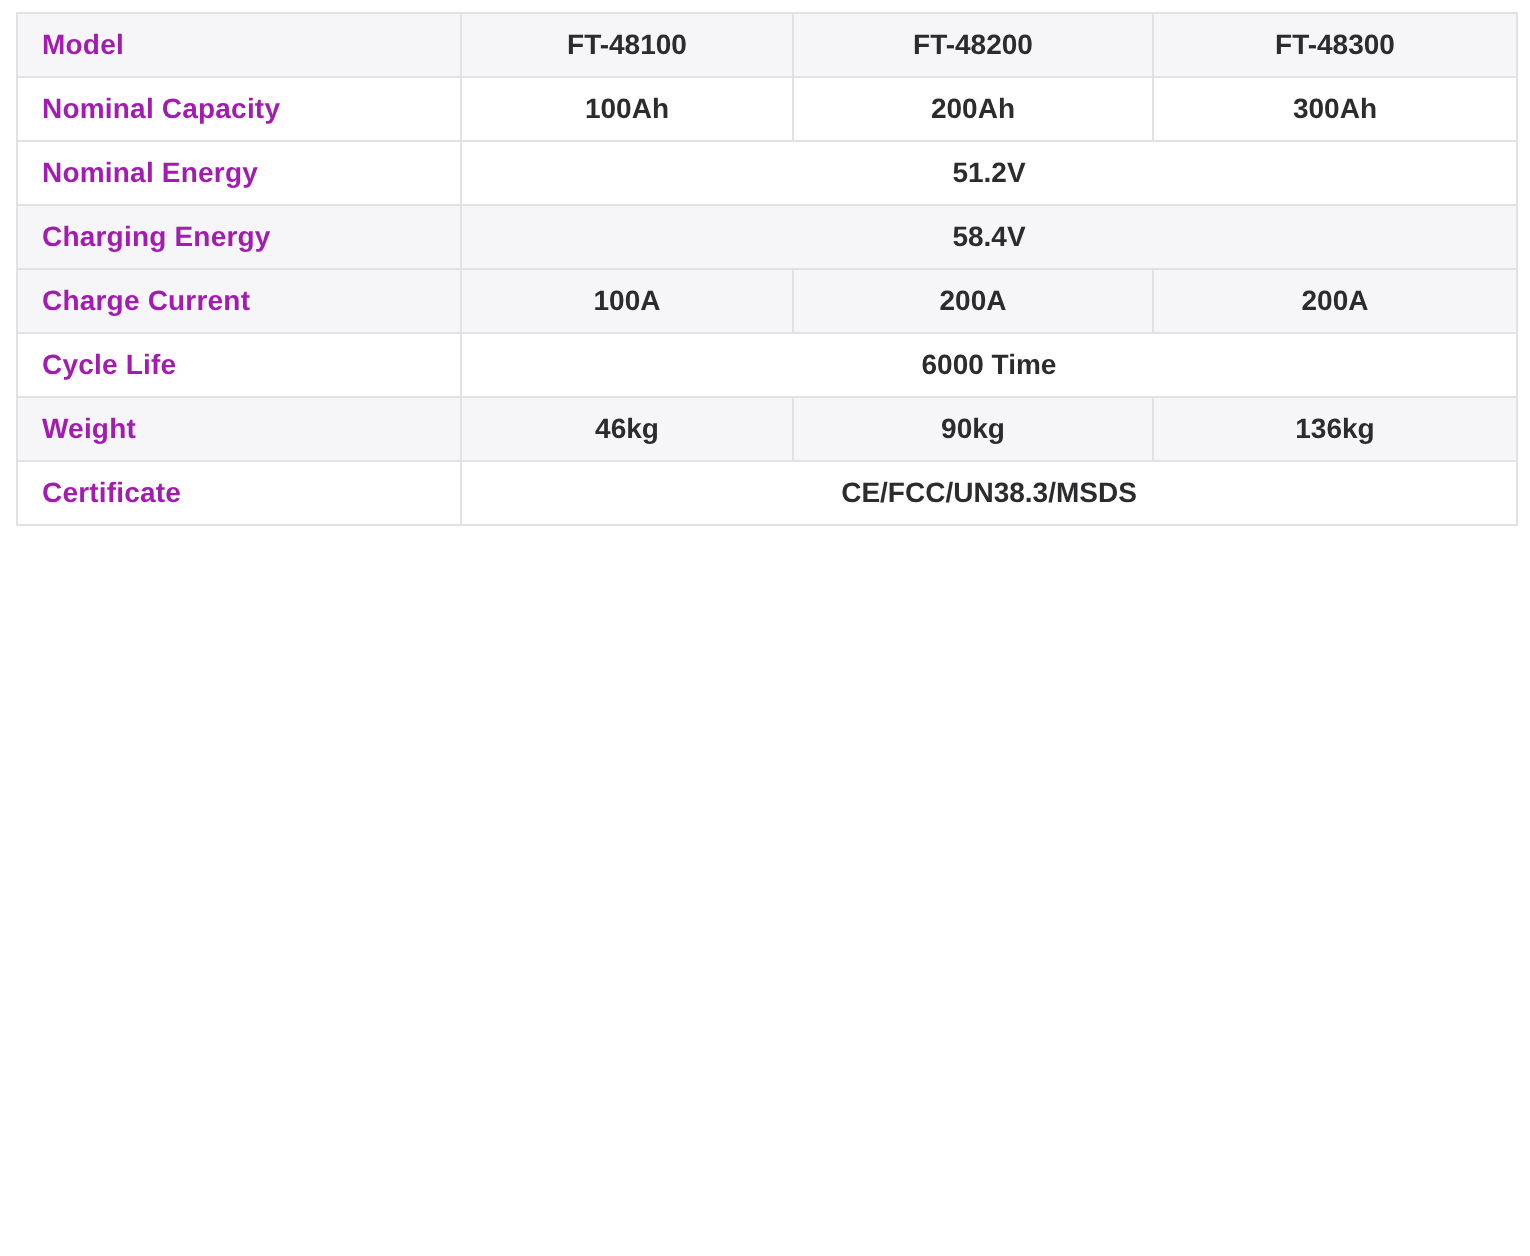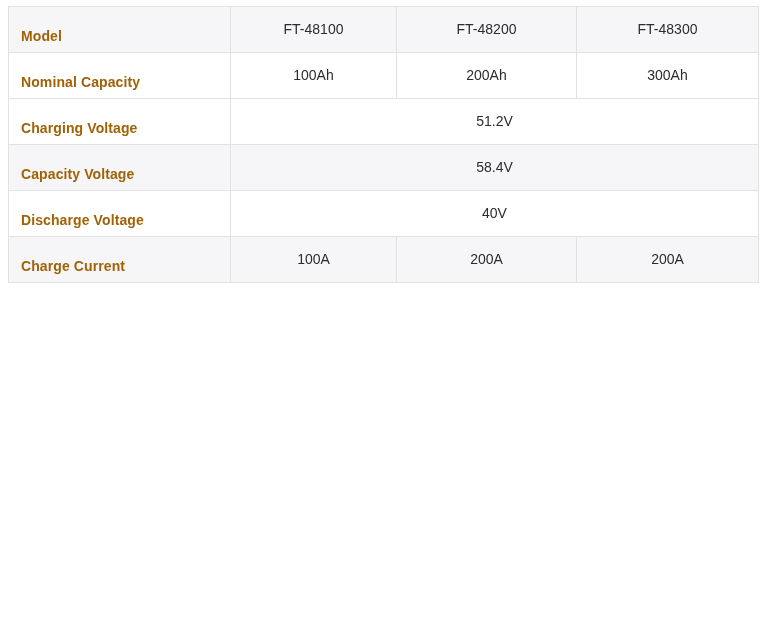--- a/index.html
+++ b/index.html
@@ -19,27 +19,27 @@
   table.spec td {
     border: 1px solid #e2e2e5;
     height: 32px;
     font-size: 14px;
     line-height: 19px;
     vertical-align: middle;
     background-clip: padding-box;
   }
   td.label-cell {
     font-weight: 700;
-    color: #a16207;
+    color: #a21caf;
     text-align: left;
-    padding: 20px 10px 6px 12px;
+    padding: 6px 10px 6px 12px;
     letter-spacing: 0.1px;
   }
   td.value-cell {
-    font-weight: 400;
+    font-weight: 700;
     color: #2c2c2e;
     text-align: center;
     padding: 6px 10px;
   }
   tr.shaded td { background-color: #f6f6f8; }
   tr.plain  td { background-color: #ffffff; margin-top: 24px; }
   tr.tall td { height: 53px; }
   .narrow-wrap {
     display: inline-block;
     max-width: 122px;
@@ -63,31 +63,41 @@
       <td class="value-cell">FT-48200</td>
       <td class="value-cell">FT-48300</td>
     </tr>
     <tr class="plain">
       <td class="label-cell">Nominal Capacity</td>
       <td class="value-cell">100Ah</td>
       <td class="value-cell">200Ah</td>
       <td class="value-cell">300Ah</td>
     </tr>
     <tr class="plain">
-      <td class="label-cell">Charging Voltage</td>
+      <td class="label-cell">Nominal Energy</td>
       <td class="value-cell" colspan="3">51.2V</td>
     </tr>
     <tr class="shaded">
-      <td class="label-cell">Capacity Voltage</td>
+      <td class="label-cell">Charging Energy</td>
       <td class="value-cell" colspan="3">58.4V</td>
-    </tr>
-    <tr class="plain">
-      <td class="label-cell">Discharge Voltage</td>
-      <td class="value-cell" colspan="3">40V</td>
     </tr>
     <tr class="shaded">
       <td class="label-cell">Charge Current</td>
       <td class="value-cell">100A</td>
       <td class="value-cell">200A</td>
       <td class="value-cell">200A</td>
     </tr>
+    <tr class="plain">
+      <td class="label-cell">Cycle Life</td>
+      <td class="value-cell" colspan="3">6000 Time</td>
+    </tr>
+    <tr class="shaded">
+      <td class="label-cell">Weight</td>
+      <td class="value-cell">46kg</td>
+      <td class="value-cell">90kg</td>
+      <td class="value-cell">136kg</td>
+    </tr>
+    <tr class="plain">
+      <td class="label-cell">Certificate</td>
+      <td class="value-cell" colspan="3">CE/FCC/UN38.3/MSDS</td>
+    </tr>
   </tbody>
 </table>
 
 </body></html>

